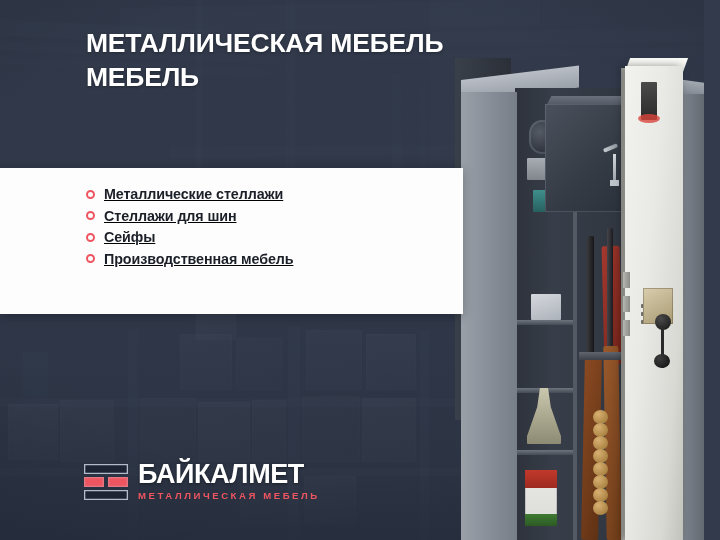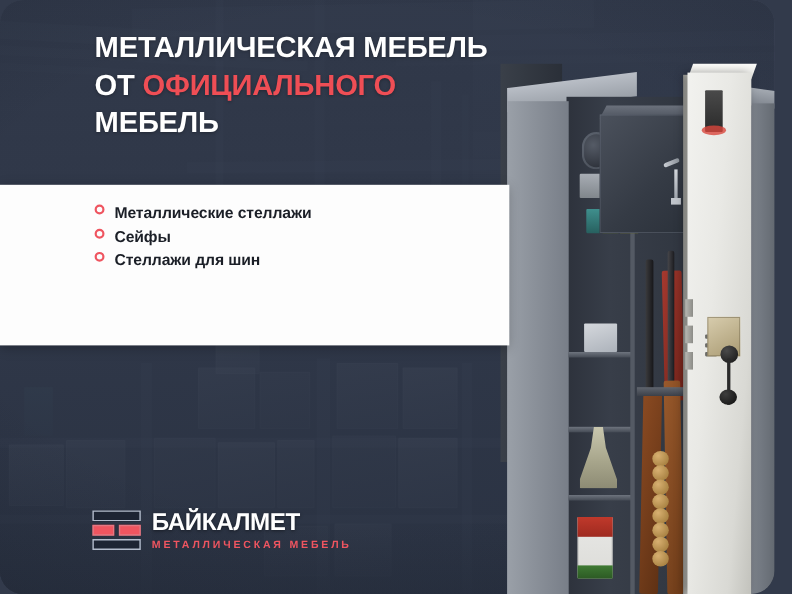--- a/index.html
+++ b/index.html
@@ -4,21 +4,20 @@
 <style>
   * { margin:0; padding:0; box-sizing:border-box; }
   html,body { width:720px; height:540px; overflow:hidden; }
   body {
     font-family:"Liberation Sans", sans-serif;
     background:#323a4b;
   }
   #stage {
     position:relative; width:704px; height:540px; overflow:hidden;
     background:#323a4b;
-    border-radius:21px;
   }
 
   
   .bg { position:absolute; inset:0; overflow:hidden; }
   .bg-base {
     position:absolute; inset:0;
     background:
       linear-gradient(178deg,#3d4556 0%,#353d4e 30%,#2f384a 62%,#2b3342 100%);
   }
   
@@ -89,21 +88,21 @@
   
   .panel{
     position:absolute; left:0; top:168px; width:463px; height:146px;
     background:#fdfdfd; z-index:35;
     box-shadow:0 2px 10px rgba(0,0,0,.25);
   }
   .bullets{
     position:absolute; left:86px; top:186px; z-index:36;
   }
   .bullet{
-    display:flex; margin-bottom:5.5px;
+    display:flex; align-items:center; margin-bottom:5.5px;text-decoration:underline;
   }
   .dot{
     width:9px; height:9px; border-radius:50%;
     border:2.4px solid #ef5560; background:transparent;
     margin-right:9px; flex:0 0 auto;
   }
   .btxt{
     color:#1b1f27; font-weight:700; font-size:14.3px; letter-spacing:-.1px;
     white-space:nowrap;
   }
@@ -115,21 +114,21 @@
   .lm-bar{
     flex:1; height:10px; background:#1d2433;
     box-shadow:inset 0 0 0 1.3px rgba(205,214,230,.85);
   }
   .lm-sq{
     flex:1; height:10px; background:#ef5560;
     box-shadow:inset 0 0 0 1.3px rgba(215,150,160,.55);
   }
   .logo-txt{ display:flex; flex-direction:column; }
   .logo-main{
-    color:#ffffff; font-weight:700; font-size:22px; line-height:27px;
+    color:#ffffff; font-weight:700; font-size:27px; line-height:27px;
     letter-spacing:-.4px; text-shadow:0 1px 3px rgba(0,0,0,.45);
   }
   .logo-sub{
     color:#ef5560; font-weight:700; font-size:9.6px; line-height:14px;
     letter-spacing:2.55px; margin-top:1px; white-space:nowrap;
   }
 
   
   .safe{ position:absolute; left:455px; top:58px; width:265px; height:482px; z-index:30; }
   .sf{ position:absolute; }
@@ -405,38 +404,41 @@
     <div class="door-bolt" style="top:254px;"></div>
     <div class="door-bolt" style="top:262px;"></div>
     <div class="sf lockplate"></div>
     <div class="sf lock-dial"></div>
     <div class="sf lock-stem"></div>
     <div class="sf lock-knob"></div>
   </div>
 
   <div class="headline">
     <div>МЕТАЛЛИЧЕСКАЯ МЕБЕЛЬ</div>
-    <div><span>ОТ </span><span class="accent">ОФИЦИАЛЬНОГО</span></div>
     <div>МЕБЕЛЬ</div>
   </div>
 
   <div class="panel"></div>
 
   <div class="bullets">
     <div class="bullet">
       <span class="dot"></span>
       <span class="btxt">Металлические стеллажи</span>
     </div>
     <div class="bullet">
       <span class="dot"></span>
-      <span class="btxt">Сейфы</span>
+      <span class="btxt">Стеллажи для шин</span>
     </div>
     <div class="bullet">
       <span class="dot"></span>
-      <span class="btxt">Стеллажи для шин</span>
+      <span class="btxt">Сейфы</span>
+    </div>
+    <div class="bullet">
+      <span class="dot"></span>
+      <span class="btxt">Производственная мебель</span>
     </div>
   </div>
 
   <div class="logo">
     <div class="logo-mark">
       <div class="lm-row">
           <span class="lm-bar"></span>
         </div>
       <div class="lm-row">
           <span class="lm-sq"></span>

